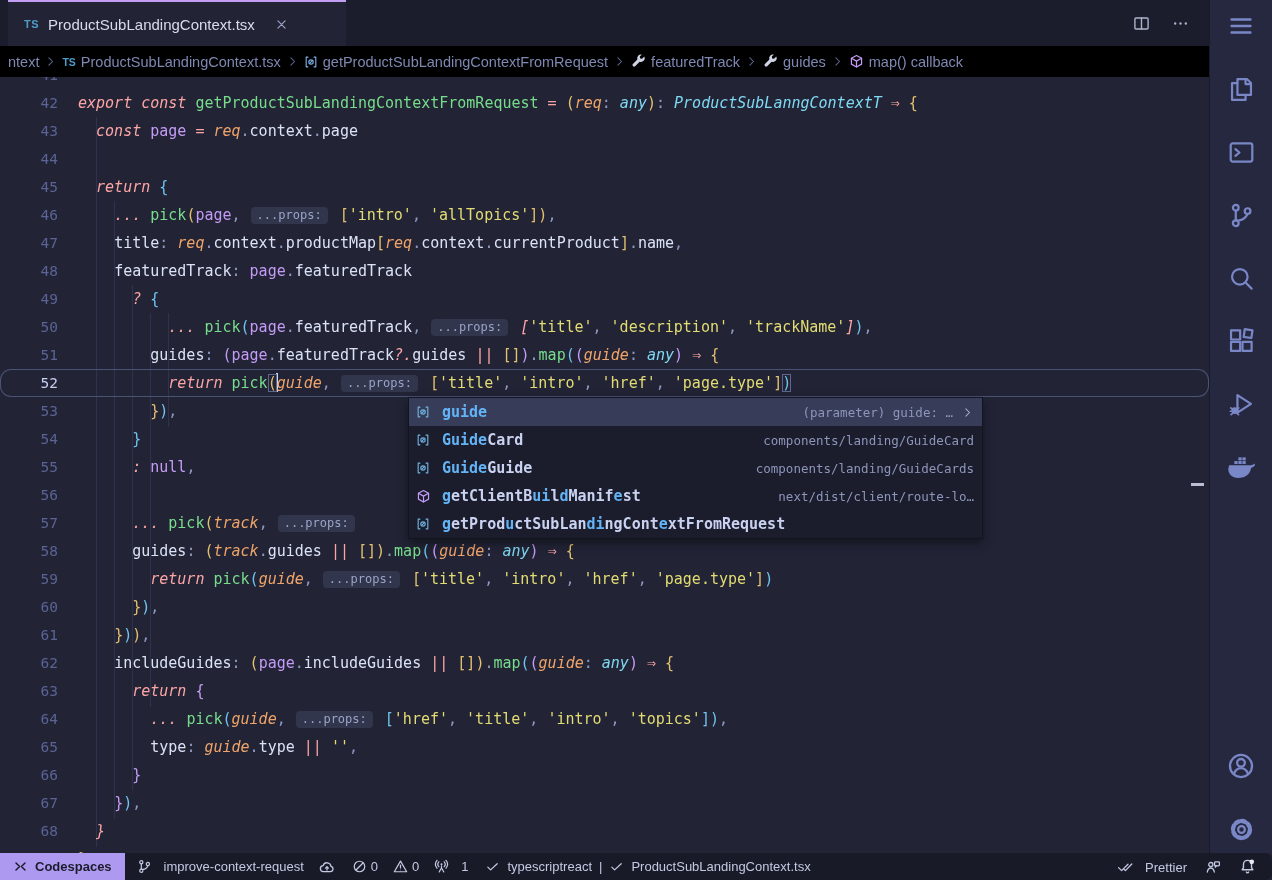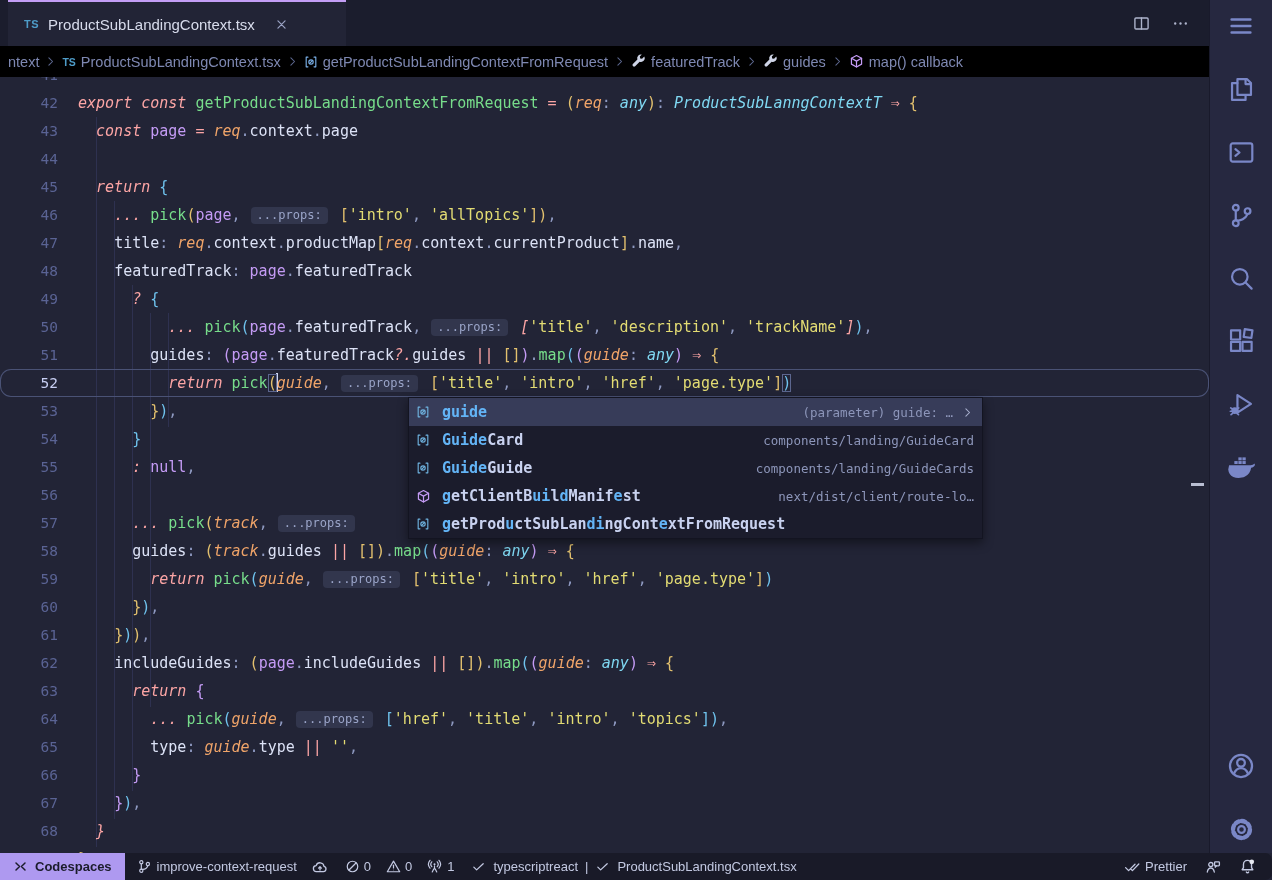--- a/index.html
+++ b/index.html
@@ -85,30 +85,30 @@
                  display:flex; flex-direction:column; align-items:center; }
   .act-item { color:#7a87c7; display:flex; align-items:center; justify-content:center;
               width:48px; height:48px; margin-top:15px; }
   .act-item.first { margin-top:2px; }
   .act-spacer { flex:1; }
 
   
   .statusbar { position:absolute; bottom:0; left:0; width:1272px; height:27px;
                background:#191a28; display:flex; align-items:center;
                font-size:13px; color:#c3c9e2; z-index:20;border-radius:7px; }
-  .sb-seg { display:flex; align-items:center; gap:5px; white-space:nowrap; }
+  .sb-seg { display:flex; align-items:center; gap:12px; white-space:nowrap; }
   .sb-remote { background:#ae99f0; color:#1b1c2b; height:27px; padding:0 13px;
                font-weight:bold; gap:7px; }
   .sb-branch { margin-left:12px; }
   .sb-cloud { margin-left:15px; }
   .sb-problems { margin-left:17px; gap:4px; }
   .sb-problems .gap { width:7px; }
   .sb-ports { margin-left:15px; }
   .sb-lang { margin-left:17px; gap:7px; }
-  .sb-right { margin-left:auto; display:flex; align-items:center; gap:18px;
+  .sb-right { margin-left:auto; display:flex; align-items:flex-end; gap:18px;
               padding-right:16px; }
   .sb-ico { display:flex; align-items:center; }
 </style>
 </head>
 <body>
 
 <div class="app">
 
   <div class="tabbar">
     <div class="tab">

